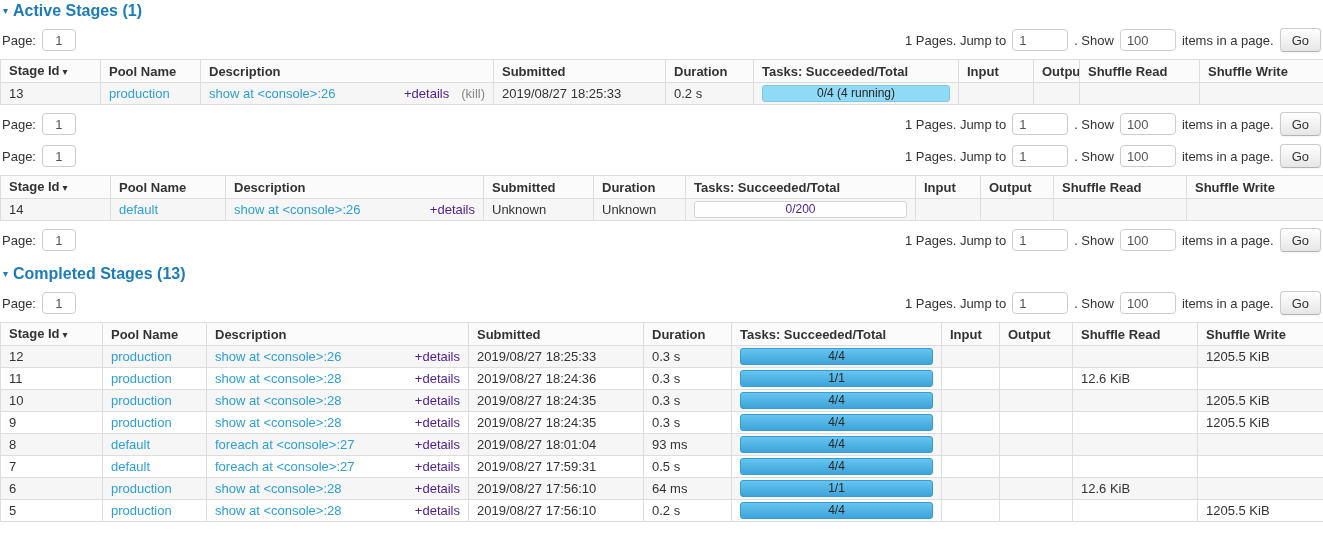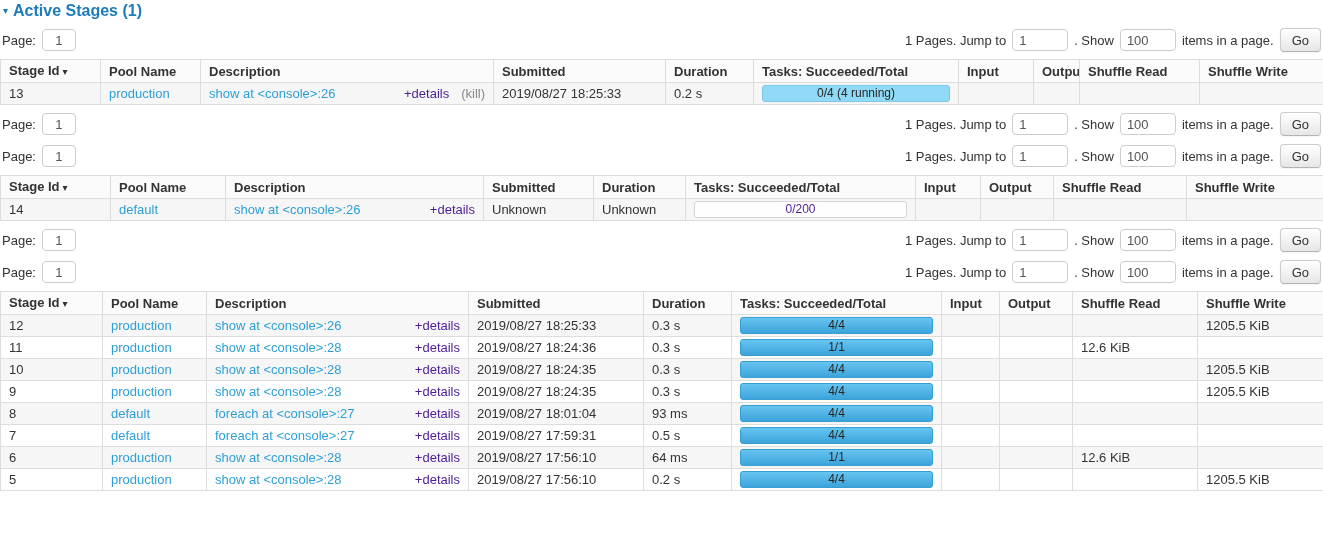--- a/index.html
+++ b/index.html
@@ -215,20 +215,21 @@
           <span>1 Pages. Jump to</span>
           <input class="jump-input" value="1" style="">
           <span>. Show</span>
           <input class="show-input" value="100" style="">
           <span>items in a page.</span>
           <button class="go-btn">Go</button>
         </div>
       </div>
     </div>
     <div class="section">
+      <h4 class="sec-title"><span class="arrow">▾</span><span>Completed Stages (13)</span></h4>
       <div class="pager">
         <div class="pager-left">
           <span>Page:</span>
           <input class="page-input" value="1" style="">
         </div>
         <div class="pager-right">
           <span>1 Pages. Jump to</span>
           <input class="jump-input" value="1" style="">
           <span>. Show</span>
           <input class="show-input" value="100" style="">

